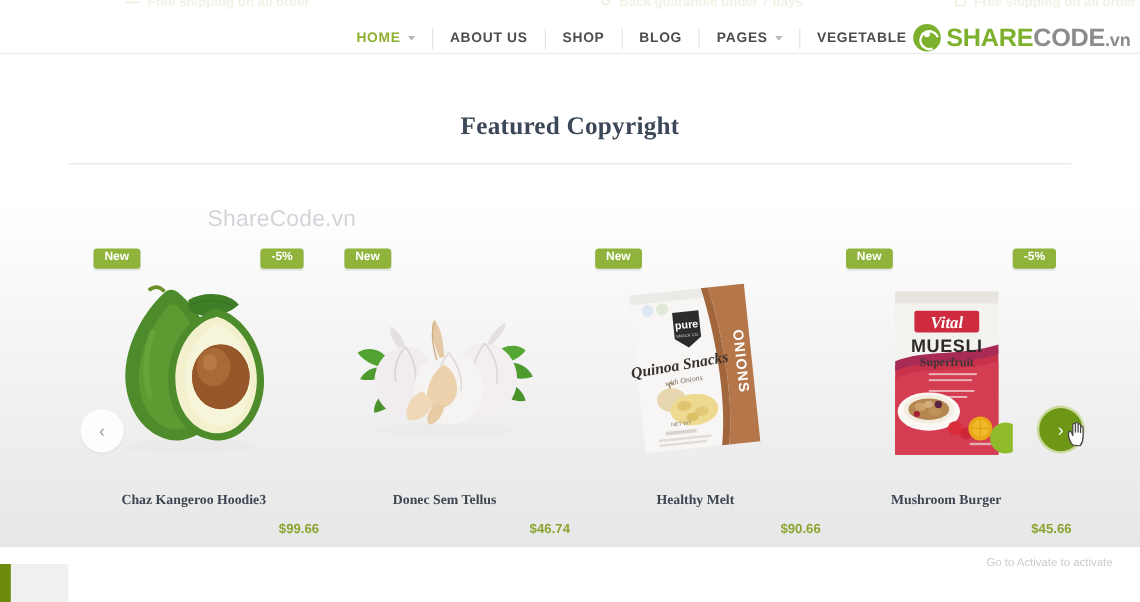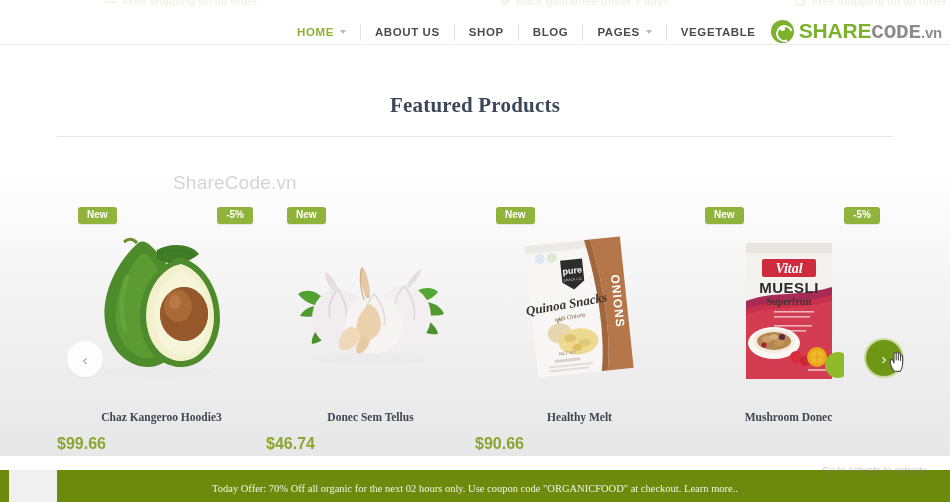--- a/index.html
+++ b/index.html
@@ -80,21 +80,21 @@
     transform: rotate(25deg);
   }
   .logo-mark::after {
     content: ""; position: absolute;
     left: 9px; top: 6px;
     width: 5px; height: 5px; border-radius: 50%;
     background: #ffffff;
   }
   .logo-text { font-size: 21px; font-weight: bold; letter-spacing: -0.2px; line-height: 1; }
   .logo-share { color: #7cb02d; }
-  .logo-code { color: #8c8c8c; font-family: Liberation Mono, monospace; }
+  .logo-code { color: #8c8c8c; }
   .logo-vn { color: #8c8c8c; font-size: 15px; }
 
   
   .section {
     position: absolute; left: 0; top: 46px; width: 950px; height: 410px;
     background: linear-gradient(to bottom, #ffffff 0%, #ffffff 30%, #f3f3f3 62%, #e7e7e7 100%);
   }
   .section-title {
     position: absolute; left: 0; top: 47px; width: 950px;
     text-align: center;
@@ -145,22 +145,22 @@
   }
   .prod-name {
     position: absolute; left: 0; top: 258px; width: 100%;
     text-align: center;
     font-family: "Liberation Serif", serif;
     font-size: 11.5px; font-weight: bold;
     color: #3e4652;
   }
   .prod-price {
     position: absolute; left: 0; top: 282px; width: 100%;
-    text-align: left;
-    font-size: 16px; font-weight: bold;
+    text-align: right;
+    font-size: 11px; font-weight: bold;
     color: #8aa631;
   }
 
   
   .arrow {
     position: absolute; width: 36px; height: 36px; border-radius: 50%;
     display: flex; align-items: center; justify-content: center;
     font-size: 15px; cursor: pointer;
     z-index: 9;
   }
@@ -275,21 +275,21 @@
     </div>
 
     <div class="logo">
       <div class="logo-mark"></div>
       <div class="logo-text"><span class="logo-share">SHARE</span><span class="logo-code">CODE</span><span class="logo-vn">.vn</span></div>
     </div>
   </div>
 
   <div class="section">
 
-    <div class="section-title">Featured Products</div>
+    <div class="section-title">Featured Copyright</div>
     <div class="divider"></div>
     <div class="watermark-top">ShareCode.vn</div>
 
     <div class="products">
 
       <div class="product">
         <div class="badge left">New</div>
         <div class="badge right">-5%</div>
         <div class="thumb">
           <svg width="165" height="150" viewBox="0 0 165 150">
@@ -409,41 +409,39 @@
             <circle cx="30" cy="114" r="2.6" fill="#a72038"></circle>
             <circle cx="62" cy="126" r="6" fill="#d92d3a"></circle>
             <circle cx="71" cy="130" r="5" fill="#cc2637"></circle>
             <circle cx="83" cy="126" r="10" fill="#e8a817"></circle>
             <circle cx="83" cy="126" r="7" fill="#f0b92c"></circle>
             <path d="M83 119 L83 133 M76 126 L90 126" stroke="#e0a412" stroke-width="1"></path>
             <rect x="74" y="138" width="18" height="2" fill="#e8dcd2" opacity=".7"></rect>
             <circle cx="104" cy="134" r="13" fill="#8fbb2a"></circle>
           </svg>
         </div>
-        <div class="prod-name">Mushroom Donec</div>
+        <div class="prod-name">Mushroom Burger</div>
+        <div class="prod-price">$45.66</div>
       </div>
 
     </div>
 
     <div class="arrow prev">
       <span>‹</span>
     </div>
     <div class="arrow next">
       <span>›</span>
     </div>
 
     <svg class="cursor-hand" viewBox="0 0 17 21">
       <path d="M5 20 C2 16 1 12 1.5 9.5 C2 8 3.5 8 4 9.5 L5 12 L5 3 C5 1.4 7.2 1.4 7.2 3 L7.2 9 L7.2 2.2 C7.2 .6 9.4 .6 9.4 2.2 L9.4 9 L9.4 3.4 C9.4 1.9 11.5 1.9 11.5 3.4 L11.5 9.4 L11.5 5.4 C11.5 4 13.6 4 13.6 5.4 L13.6 13 C13.6 17 12 19.4 11 20.6 Z" fill="#ffffff" stroke="#4a4a4a" stroke-width="1.1" stroke-linejoin="round"></path>
     </svg>
   </div>
 
   <div class="side-strip">
     <div class="side-strip-in"></div>
   </div>
-  <div class="offer-bar">
-    <div class="offer-text">Today Offer: 70% Off all organic for the next 02 hours only. Use coupon code "ORGANICFOOD" at checkout. Learn more..</div>
-  </div>
 
   <div class="activate">
     <div class="activate-sub">Go to Activate to activate</div>
   </div>
 
 </div>
 
 </body></html>

